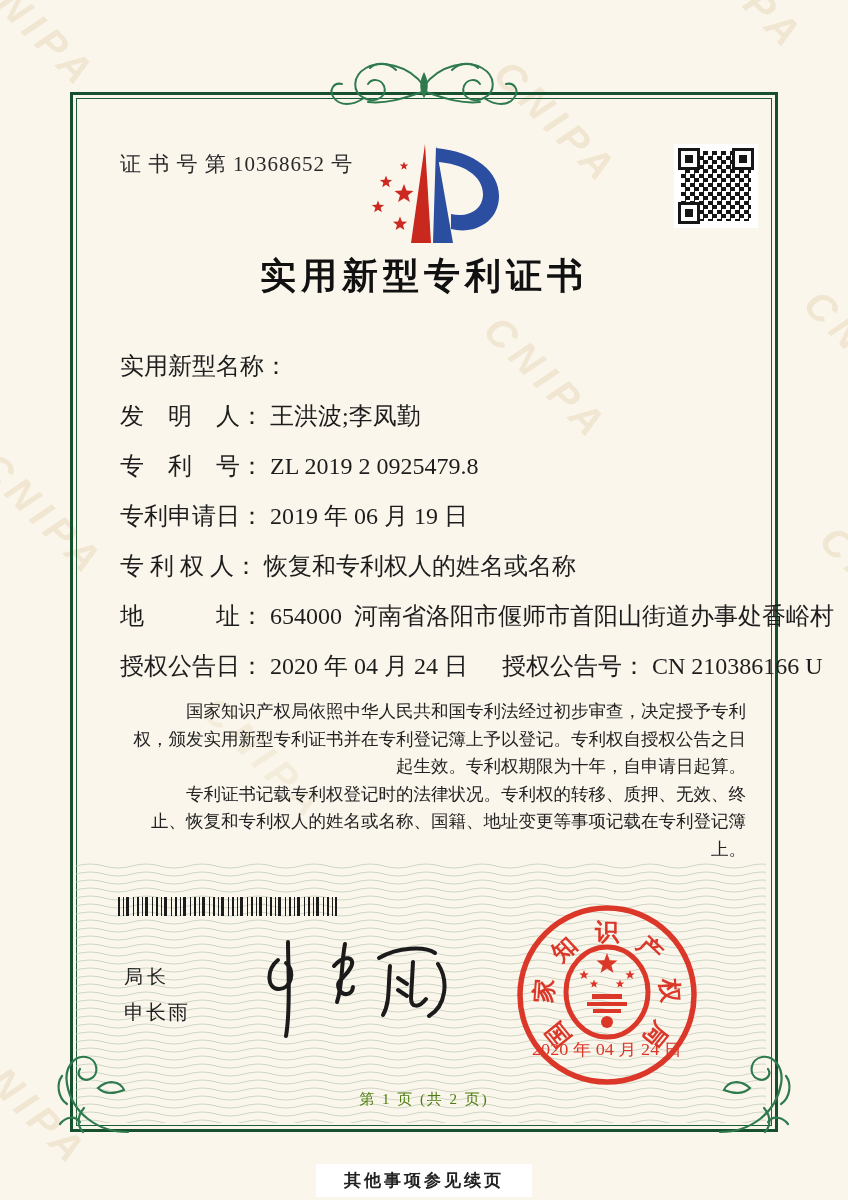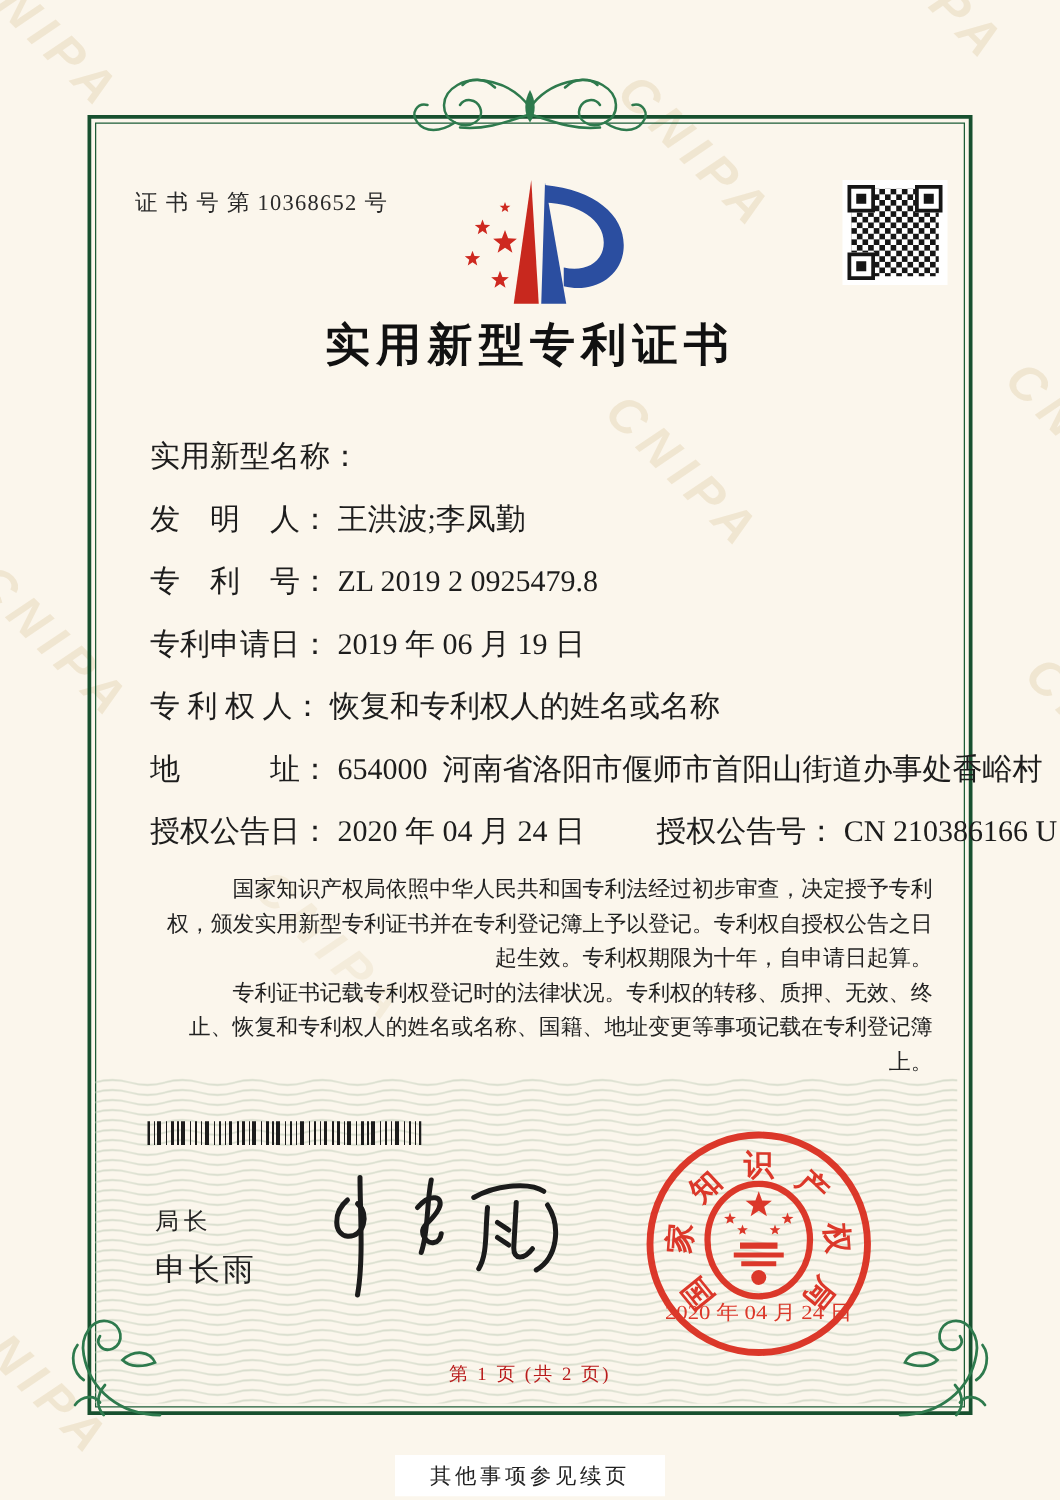--- a/index.html
+++ b/index.html
@@ -13,57 +13,57 @@
   .wm1{left:-44px;top:4px;} .wm2{left:664px;top:-34px;} .wm3{left:478px;top:100px;}
   .wm4{left:468px;top:356px;} .wm5{left:788px;top:330px;} .wm6{left:-36px;top:492px;}
   .wm7{left:804px;top:566px;} .wm8{left:186px;top:736px;opacity:.38;} .wm9{left:-52px;top:1082px;}
   
   .frame{left:70px;top:92px;width:702px;height:1034px;border:3px solid #17502F;z-index:1;}
   .frame::after{content:"";position:absolute;left:3px;top:3px;right:3px;bottom:3px;
       border:1px solid #1D5C37;}
   .waveband{left:76px;top:862px;z-index:1;}
   .content{z-index:2;}
   
-  .certno{left:108px;top:150px;font-size:18px;letter-spacing:1px;color:#2a2a2a;z-index:2;}
+  .certno{left:120px;top:150px;font-size:21px;letter-spacing:1px;color:#2a2a2a;z-index:2;}
   .logo{left:336px;top:136px;z-index:2;}
   .qr{left:674px;top:144px;width:84px;height:84px;background:#fff;z-index:2;}
   .qr-grid{position:absolute;left:7px;top:7px;width:70px;height:70px;
       background:repeating-conic-gradient(#161616 0% 25%,transparent 0% 50%) 0 0/9px 9px;}
   .finder{position:absolute;width:16px;height:16px;border:3px solid #161616;background:#fff;}
   .finder::after{content:"";position:absolute;left:4px;top:4px;width:8px;height:8px;background:#161616;}
   .f-tl{left:4px;top:4px;} .f-tr{right:4px;top:4px;} .f-bl{left:4px;bottom:4px;}
   .title{left:0;right:0;top:252px;text-align:center;font-size:36px;font-weight:700;
       letter-spacing:5px;color:#111;z-index:2;}
   
   .fields{left:120px;top:354px;width:636px;font-size:24px;z-index:2;}
   .frow{display:flex;line-height:24px;margin-bottom:26px;white-space:pre;}
   .flabel{color:#1d1d1d;}
   .fvalue{margin-left:6px;}
-  .fpair2{margin-left:57px;display:flex;}
+  .fpair2{margin-left:34px;display:flex;}
   
   .paras{left:118px;top:698px;width:628px;font-size:17.5px;line-height:27.5px;
       color:#222;z-index:2;text-align:right;}
   .paras p{margin:0;text-indent:2em;}
   
   .barcode{left:118px;top:897px;width:219px;height:19px;z-index:2;
       background:
         repeating-linear-gradient(90deg,#1c1c1c 0 2px,transparent 2px 5px,#1c1c1c 5px 6px,
           transparent 6px 8px,#1c1c1c 8px 11px,transparent 11px 15px,#1c1c1c 15px 16px,transparent 16px 19px);}
   
   .sigrole{left:124px;top:964px;font-family:Liberation Serif, serif;
       font-size:19px;letter-spacing:4px;color:#222;z-index:2;}
   .signame{left:124px;top:999px;font-family:"Liberation Sans","DejaVu Sans",sans-serif;
-      font-size:25px;letter-spacing:2px;color:#222;z-index:2;}
+      font-size:20px;letter-spacing:2px;color:#222;z-index:2;}
   .sigsvg{left:248px;top:936px;z-index:2;}
   
   .seal{left:512px;top:900px;z-index:3;opacity:.93;}
   .pageinfo{left:0;right:0;top:1090px;text-align:center;font-size:15px;letter-spacing:2px;
-      color:#b91c1c;z-index:2;}
+      color:#4d7c0f;z-index:2;}
   .footnote{left:50%;top:1164px;transform:translateX(-50%);background:#ffffff;
-      padding:5px 28px;font-size:17px;letter-spacing:3px;color:#222;z-index:2;}
+      padding:5px 28px;font-size:17px;letter-spacing:3px;color:#222;z-index:2;font-weight:bold;}
   .orn{z-index:2;}
 </style>
 </head>
 <body>
 
 <span class="wm wm1">CNIPA</span>
 <span class="wm wm2">CNIPA</span>
 <span class="wm wm3">CNIPA</span>
 <span class="wm wm4">CNIPA</span>
 <span class="wm wm5">CNIPA</span>

